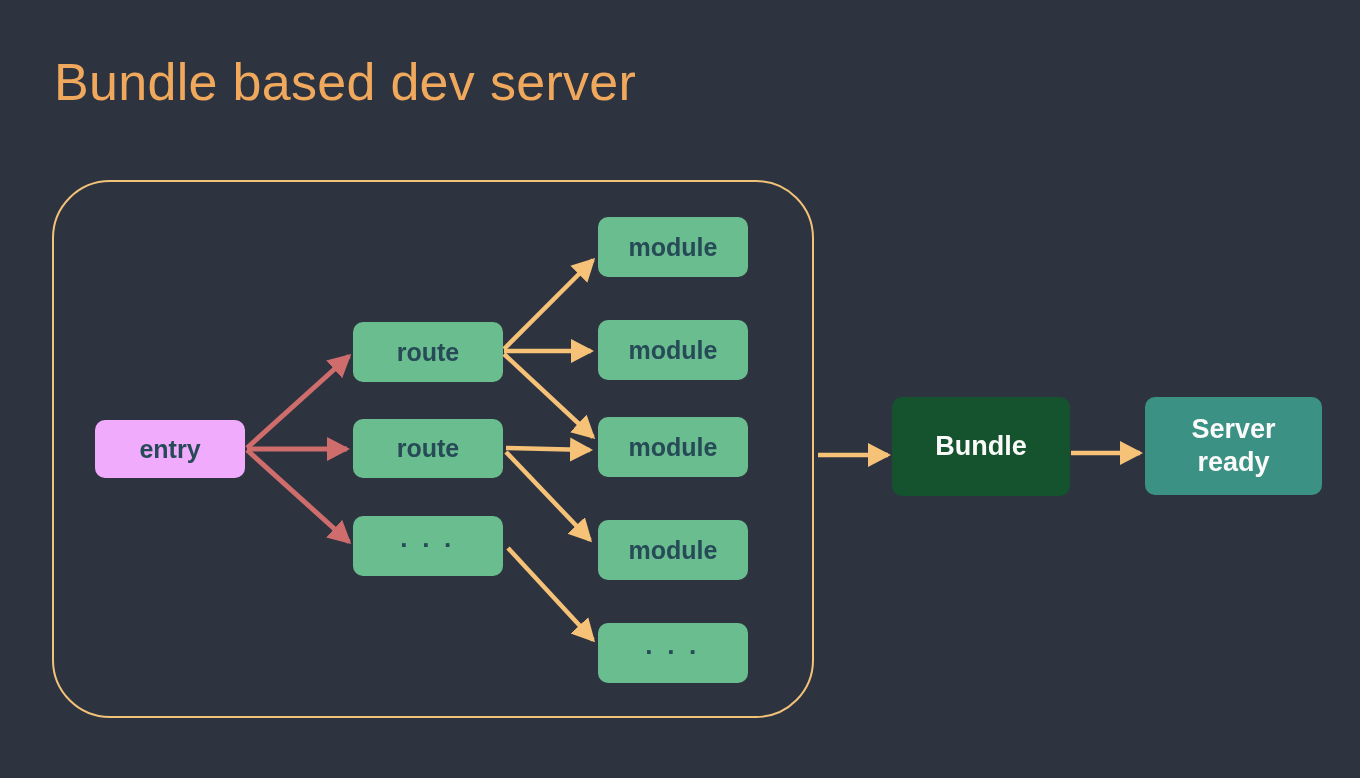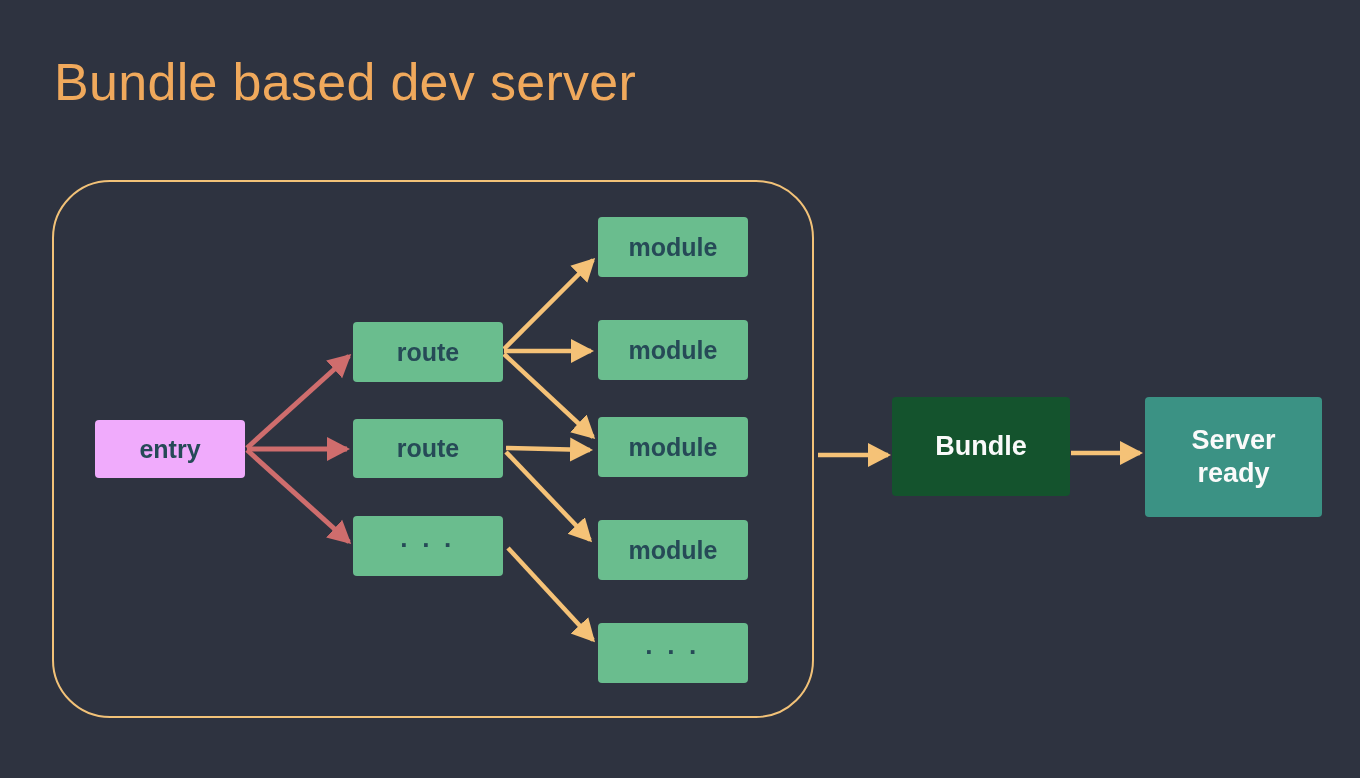--- a/index.html
+++ b/index.html
@@ -40,21 +40,21 @@
     position: absolute;
     left: 0;
     top: 0;
     width: 1360px;
     height: 778px;
     pointer-events: none;
   }
   .node {
     position: absolute;
     box-sizing: border-box;
-    border-radius: 4px;
+    border-radius: 10px;
     display: flex;
     align-items: center;
     justify-content: center;
     text-align: center;
     font-weight: 700;
     font-size: 25px;
     white-space: pre-line;
     line-height: 1.22;
     font-family: "Liberation Sans", sans-serif;
   }
@@ -101,17 +101,17 @@
       <div class="node role-entry" style="left: 95px; top: 420px; width: 150px; height: 58px; background: #f0abfc; color: rgb(38, 74, 87);">entry</div>
       <div class="node role-green" style="left: 353px; top: 322px; width: 150px; height: 60px; background: rgb(106, 189, 142); color: rgb(38, 74, 87);">route</div>
       <div class="node role-green" style="left: 353px; top: 419px; width: 150px; height: 59px; background: rgb(106, 189, 142); color: rgb(38, 74, 87);">route</div>
       <div class="node role-green dots" style="left: 353px; top: 516px; width: 150px; height: 60px; background: rgb(106, 189, 142); color: rgb(38, 74, 87);">· · ·</div>
       <div class="node role-green" style="left: 598px; top: 217px; width: 150px; height: 60px; background: rgb(106, 189, 142); color: rgb(38, 74, 87);">module</div>
       <div class="node role-green" style="left: 598px; top: 320px; width: 150px; height: 60px; background: rgb(106, 189, 142); color: rgb(38, 74, 87);">module</div>
       <div class="node role-green" style="left: 598px; top: 417px; width: 150px; height: 60px; background: rgb(106, 189, 142); color: rgb(38, 74, 87);">module</div>
       <div class="node role-green" style="left: 598px; top: 520px; width: 150px; height: 60px; background: rgb(106, 189, 142); color: rgb(38, 74, 87);">module</div>
       <div class="node role-green dots" style="left: 598px; top: 623px; width: 150px; height: 60px; background: rgb(106, 189, 142); color: rgb(38, 74, 87);">· · ·</div>
       <div class="node role-purple" style="left: 892px; top: 397px; width: 178px; height: 99px; background: #14532d; color: rgb(250, 250, 250);">Bundle</div>
-      <div class="node role-teal" style="left: 1145px; top: 397px; width: 177px; height: 120px; background: rgb(59, 146, 132); color: rgb(250, 250, 250);">Server
+      <div class="node role-teal" style="left: 1145px; top: 397px; width: 177px; height: 98px; background: rgb(59, 146, 132); color: rgb(250, 250, 250);">Server
 ready</div>
     </div>
 
 </div>
 
 </body></html>

